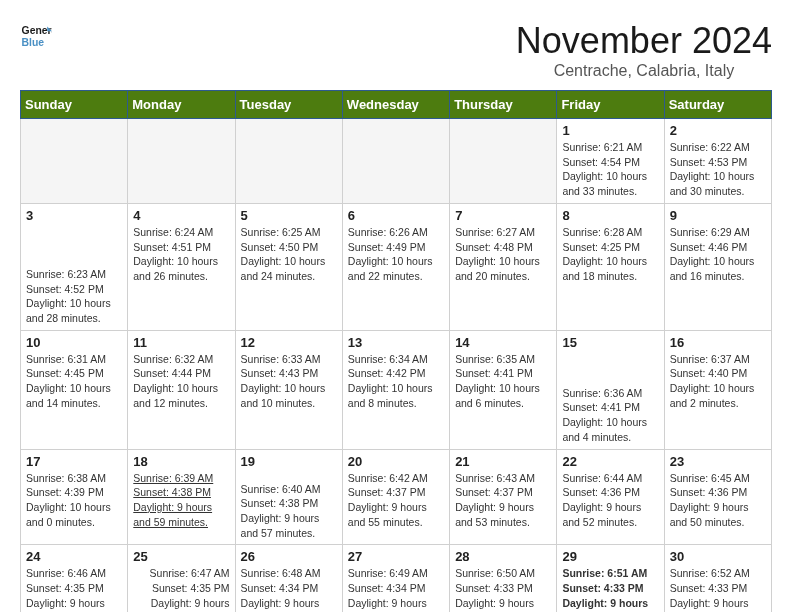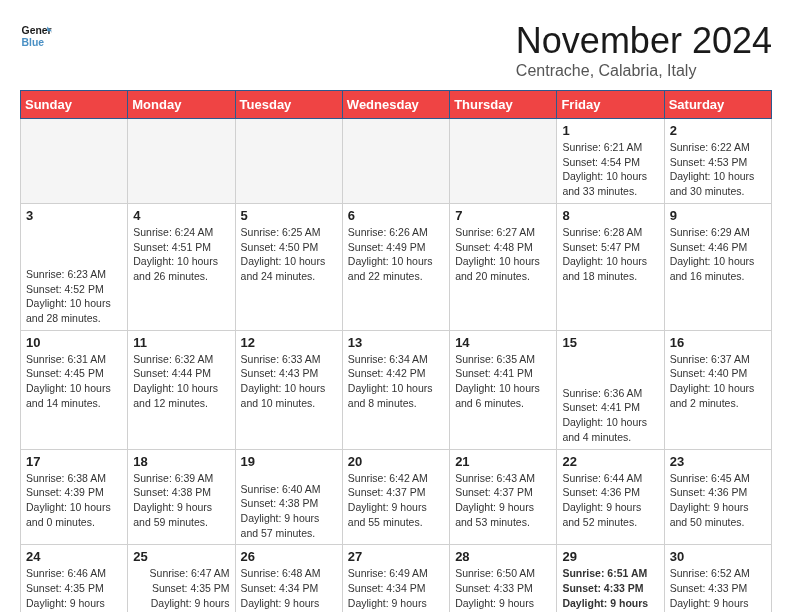--- a/index.html
+++ b/index.html
@@ -18,37 +18,37 @@
     }
     .logo {
       display: flex;
       align-items: center;
       gap: 4px;
     }
     .logo-icon {
       width: 32px;
       height: 32px;
     }
-    .title-block { text-align: left; }
+    .title-block { text-align: center; }
     .month-title {
       font-size: 36px;
       font-weight: 300;
       color: #1a1a1a;
     }
     .location {
       font-size: 16px;
       color: #555;
     }
     table {
       width: 100%;
       border-collapse: collapse;
       table-layout: fixed;
     }
     th {
-      background: #ef4444;
+      background: #4d7c0f;
       color: #fff;
       font-size: 13px;
       font-weight: bold;
       padding: 6px 4px;
       text-align: left;
       border: 1px solid #2d5a8e;
     }
     td {
       vertical-align: top;
       border: 1px solid #d0d0d0;
@@ -154,21 +154,21 @@
         <td>
           <span class="day-num">7</span>
           <div class="cell-text" style="white-space: pre-line;">Sunrise: 6:27 AM
 Sunset: 4:48 PM
 Daylight: 10 hours
 and 20 minutes.</div>
         </td>
         <td>
           <span class="day-num">8</span>
           <div class="cell-text" style="white-space: pre-line;">Sunrise: 6:28 AM
-Sunset: 5:47 PM
+Sunset: 4:25 PM
 Daylight: 10 hours
 and 18 minutes.</div>
         </td>
         <td>
           <span class="day-num">9</span>
           <div class="cell-text" style="white-space: pre-line;">Sunrise: 6:29 AM
 Sunset: 4:46 PM
 Daylight: 10 hours
 and 16 minutes.</div>
         </td>
@@ -227,21 +227,21 @@
       <tr>
         <td>
           <span class="day-num">17</span>
           <div class="cell-text" style="white-space: pre-line;">Sunrise: 6:38 AM
 Sunset: 4:39 PM
 Daylight: 10 hours
 and 0 minutes.</div>
         </td>
         <td>
           <span class="day-num">18</span>
-          <div class="cell-text" style="white-space: pre-line;">Sunrise: 6:39 AM
+          <div class="cell-text" style="white-space: pre-line; text-decoration: underline;">Sunrise: 6:39 AM
 Sunset: 4:38 PM
 Daylight: 9 hours
 and 59 minutes.</div>
         </td>
         <td>
           <span class="day-num">19</span>
           <div class="cell-text" style="white-space: pre-line; margin-top: 13px;">Sunrise: 6:40 AM
 Sunset: 4:38 PM
 Daylight: 9 hours
 and 57 minutes.</div>

